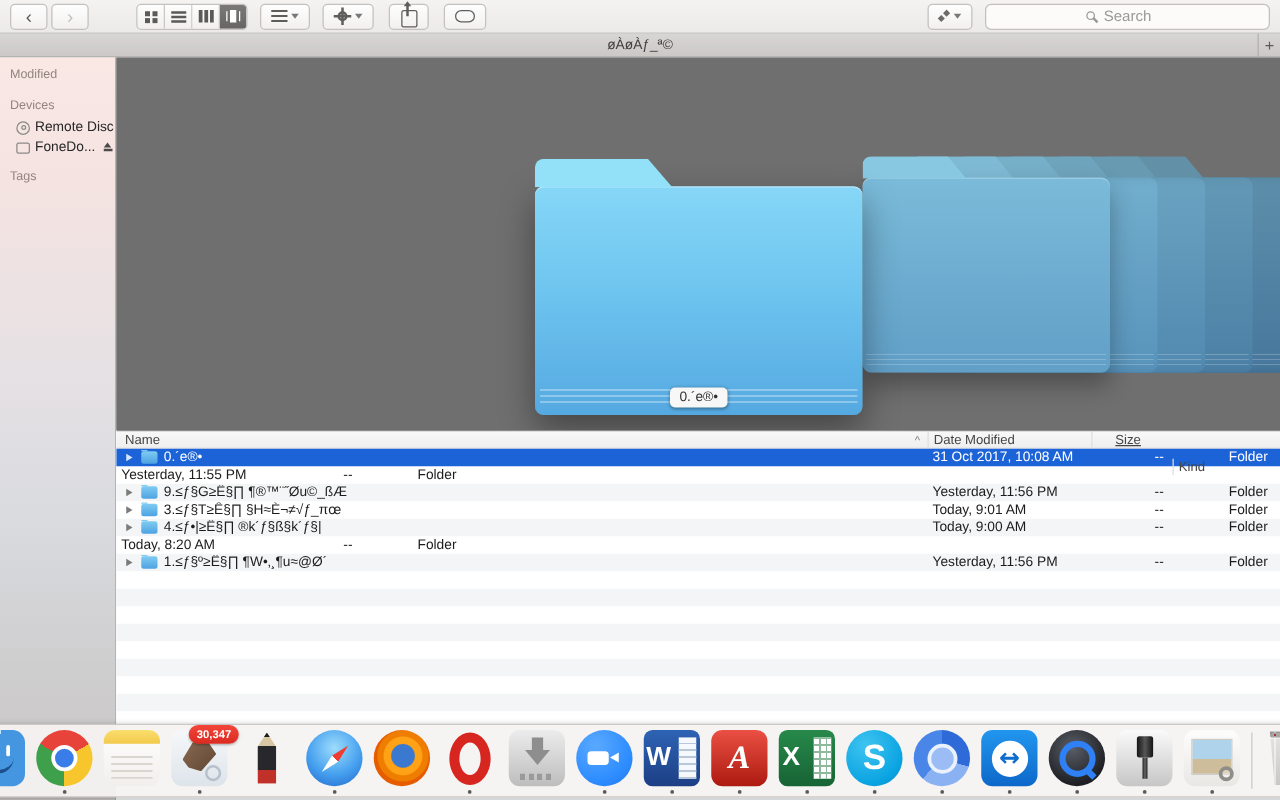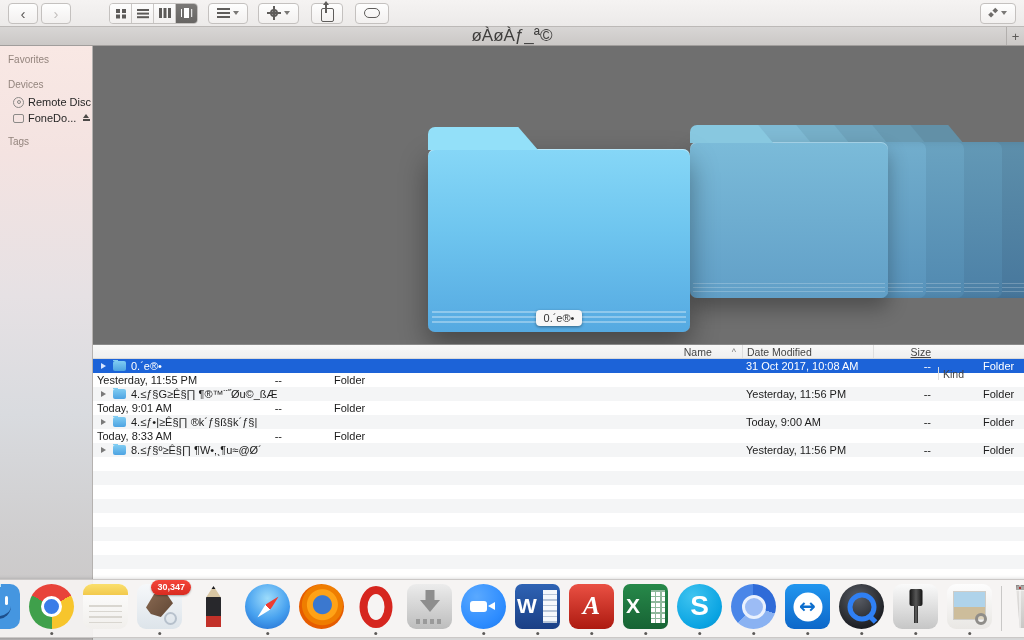--- a/index.html
+++ b/index.html
@@ -54,21 +54,21 @@
           text-align:center;font:12px "Liberation Sans",sans-serif;color:#333;box-sizing:border-box;outline:none;}
   .search::placeholder{color:#9b9997;}
   .mag{position:absolute;left:calc(50% - 33px);top:6px;width:7px;height:7px;border:1.6px solid #9b9997;
        border-radius:50%;box-sizing:border-box;}
   .mag::after{content:"";position:absolute;right:-3.5px;bottom:-2px;width:4.5px;height:1.6px;background:#9b9997;
        transform:rotate(45deg);}
 
   
   .tabbar{position:absolute;top:27px;left:0;right:0;height:18px;background:linear-gradient(#d8d6d5,#cbc8c6);
           border-bottom:1px solid #a19e9c;display:flex;align-items:center;justify-content:center;}
-  .tabtitle{font-size:17px;color:#3f3e3d;}
+  .tabtitle{font-size:11px;color:#3f3e3d;}
   .newtab{position:absolute;right:0;top:0;bottom:0;width:17px;border-left:1px solid #b2afad;
           display:flex;align-items:center;justify-content:center;color:#5c5a58;font-size:13px;}
 
   
   .content{position:absolute;top:46px;left:0;right:0;bottom:0;display:flex;}
   .sidebar{flex:0 0 93px;box-sizing:border-box;border-right:1px solid #b5b2b0;
            background:linear-gradient(180deg,#f9e8e4 0%,#f4e3e1 18%,#e6e1e4 42%,#d9dbdf 62%,#cfcecf 82%,#c8c5c4 100%);
            padding-top:8px;font-size:11px;color:#262626;overflow:hidden;}
   .sb-h{color:#93847d;font-size:10px;padding:0 0 4px 8px;margin-top:10px;}
   .sb-h:first-child{margin-top:0;}
@@ -115,23 +115,23 @@
   .f7::before{background:#6290a7;}
   .cf-label{position:absolute;left:335px;top:264px;width:262px;display:flex;justify-content:center;z-index:11;}
   .cf-label span{background:#f7f7f7;border-radius:4px;padding:2px 8px;font-size:11px;color:#333;
       box-shadow:0 1px 3px rgba(0,0,0,.4);}
 
   
   .listview{flex:1;background:#fff;overflow:hidden;}
   .lheader{height:15px;display:flex;align-items:center;box-sizing:border-box;font-size:10.5px;color:#454545;
       background:linear-gradient(#f8f8f8,#efefef);border-top:1px solid #8a8a8a;border-bottom:1px solid #d9d9d9;}
   .hc{box-sizing:border-box;height:100%;display:flex;align-items:center;}
-  .h-name{flex:0 0 649px;padding-left:7px;justify-content:flex-end;padding-right:6px;gap:20px;}
+  .h-name{flex:0 0 649px;padding-left:7px;justify-content:space-between;padding-right:6px;gap:20px;}
   .h-date{flex:0 0 131px;padding-left:4px;border-left:1px solid #dedede;}
-  .h-size{flex:0 0 65px;justify-content:flex-end;padding-right:7px;border-left:1px solid #dedede;text-decoration:underline;}
+  .h-size{flex:0 0 65px;justify-content:center;padding-right:7px;border-left:1px solid #dedede;text-decoration:underline;}
   .h-kind{flex:1;padding-left:4px;border-left:1px solid #dedede;margin-top:44px;}
   .sortind{color:#7a7a7a;font-size:9px;}
   .lrow{height:14px;display:flex;align-items:center;font-size:11px;color:#1c1c1c;}
   .lrow.alt{background:#f4f5f6;}
   .lrow.selected{background:#1c63d8;color:#fff;}
   .c-name{flex:0 0 649px;display:flex;align-items:center;padding-left:8px;box-sizing:border-box;overflow:hidden;white-space:nowrap;}
   .c-date{flex:0 0 131px;padding-left:4px;box-sizing:border-box;white-space:nowrap;}
   .c-size{flex:0 0 65px;text-align:right;padding-right:7px;box-sizing:border-box;}
   .c-kind{flex:1;padding-left:4px;box-sizing:border-box;margin-left:41px;}
   .disc-tri{width:0;height:0;border-left:5px solid #7a7a7a;border-top:3.5px solid transparent;
@@ -283,30 +283,34 @@
       <span class="sharebox"></span>
     </button>
     <button class="tbtn" style="margin-left:12px;width:34px;">
       <span class="tagpill"></span>
     </button>
     <div class="gap"></div>
     <button class="tbtn" style="width:36px;">
       <span class="dbx"></span>
       <i class="cdown"></i>
     </button>
+    <div class="searchwrap">
+      <input class="search" type="text" readonly="" placeholder="Search" style="">
+      <span class="mag"></span>
+    </div>
   </div>
 
   <div class="tabbar">
     <span class="tabtitle">øÀøÀƒ_ª©</span>
     <div class="newtab">+</div>
   </div>
 
   <div class="content">
     <aside class="sidebar">
-      <div class="sb-h">Favorites</div>
+      <div class="sb-h">Modified</div>
       <div class="sb-h">Devices</div>
       <div class="sb-item">
         <span class="sb-ic disc"></span>
         <span>Remote Disc</span>
       </div>
       <div class="sb-item">
         <span class="sb-ic drive"></span>
         <span>FoneDo...</span>
         <span class="eject"></span>
       </div>
@@ -357,51 +361,56 @@
   </div>
             <div class="lrow">
     <span class="c-date">Yesterday, 11:55 PM</span>
     <span class="c-size">--</span>
     <span class="c-kind">Folder</span>
   </div>
             <div class="lrow alt">
     <span class="c-name">
       <i class="disc-tri"></i>
       <i class="mini-folder"></i>
-      <span class="nm">4.≤ƒ§G≥Ê§∏ ¶®™¨˝Øu©_ßÆ</span>
+      <span class="nm">9.≤ƒ§G≥Ê§∏ ¶®™¨˝Øu©_ßÆ</span>
     </span>
     <span class="c-date">Yesterday, 11:56 PM</span>
     <span class="c-size">--</span>
     <span class="c-kind">Folder</span>
   </div>
             <div class="lrow">
+    <span class="c-name">
+      <i class="disc-tri"></i>
+      <i class="mini-folder"></i>
+      <span class="nm">3.≤ƒ§T≥Ê§∏ §H≈È¬≠√ƒ_πœ</span>
+    </span>
     <span class="c-date">Today, 9:01 AM</span>
     <span class="c-size">--</span>
     <span class="c-kind">Folder</span>
   </div>
             <div class="lrow alt">
     <span class="c-name">
       <i class="disc-tri"></i>
       <i class="mini-folder"></i>
       <span class="nm">4.≤ƒ•|≥Ê§∏ ®k´ƒ§ß§k´ƒ§|</span>
     </span>
     <span class="c-date">Today, 9:00 AM</span>
     <span class="c-size">--</span>
     <span class="c-kind">Folder</span>
   </div>
             <div class="lrow">
-    <span class="c-date">Today, 8:33 AM</span>
+    <span class="c-date">Today, 8:20 AM</span>
     <span class="c-size">--</span>
     <span class="c-kind">Folder</span>
   </div>
             <div class="lrow alt">
     <span class="c-name">
       <i class="disc-tri"></i>
       <i class="mini-folder"></i>
-      <span class="nm">8.≤ƒ§º≥Ê§∏ ¶W•‚¸¶u≈@Ø´</span>
+      <span class="nm">1.≤ƒ§º≥Ê§∏ ¶W•‚¸¶u≈@Ø´</span>
     </span>
     <span class="c-date">Yesterday, 11:56 PM</span>
     <span class="c-size">--</span>
     <span class="c-kind">Folder</span>
   </div>
             <div class="lrow"></div>
             <div class="lrow alt"></div>
             <div class="lrow"></div>
             <div class="lrow alt"></div>
             <div class="lrow"></div>

